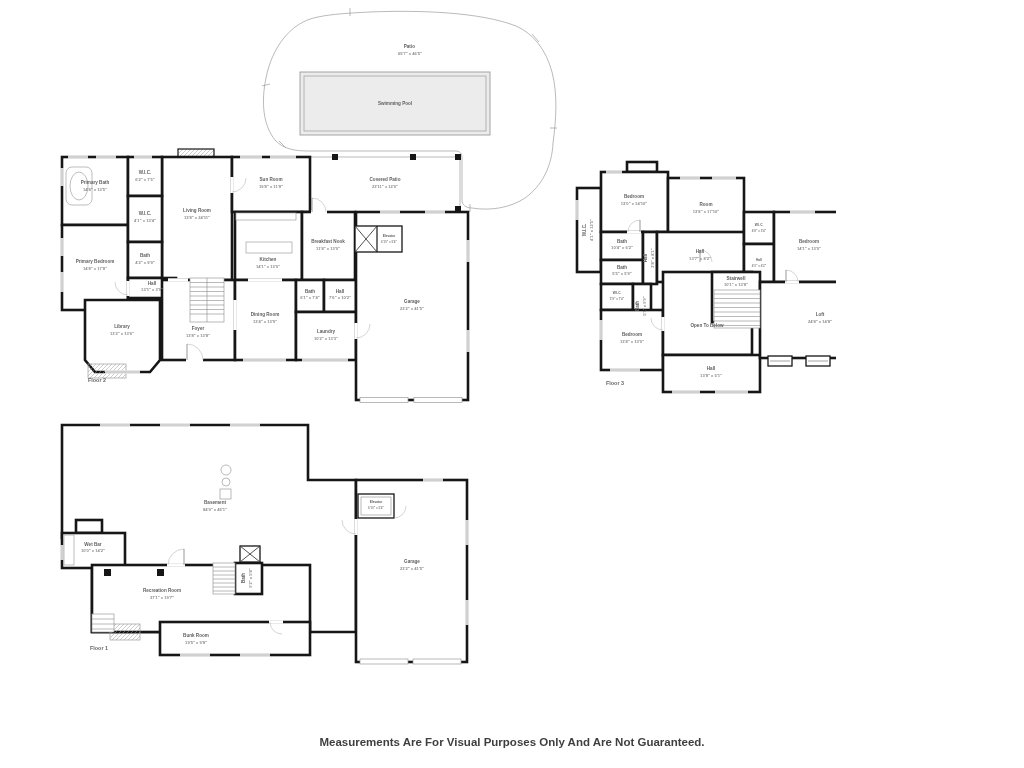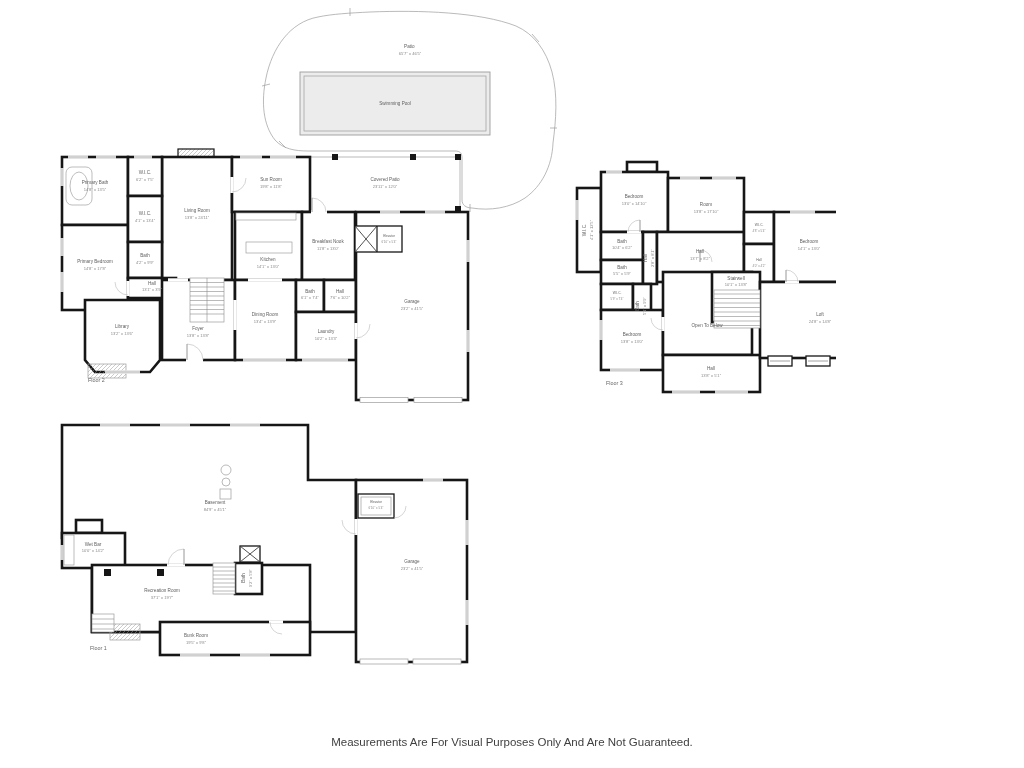--- a/index.html
+++ b/index.html
@@ -1,16 +1,16 @@
 <!DOCTYPE html>
 <html><head>
 <meta charset="utf-8">
 <style>
   html,body{margin:0;padding:0;background:#fff;}
-  .page{position:relative;width:836px;height:768px;background:#c4b5fd;overflow:hidden;}
+  .page{position:relative;width:836px;height:768px;background:#c4b5fd;overflow:hidden;font-weight:bold;}
   svg{display:block;}
   svg text{font-family:"Liberation Sans",sans-serif;}
   .lbl{font-size:4.6px;fill:#5f5f5f;text-anchor:middle;}
   .dim{font-size:4.1px;fill:#8a8a8a;}
   .sm{font-size:3.2px;}
   .smd{font-size:3px;}
   .flabel{font-size:5.4px;fill:#666;}
   .disc{font-size:11.5px;fill:#3f3f3f;text-anchor:middle;}
   .wall{fill:#fff;stroke:#161616;stroke-width:2.6;stroke-linejoin:miter;}
   .wall-thin{fill:#fff;stroke:#161616;stroke-width:1.3;}

